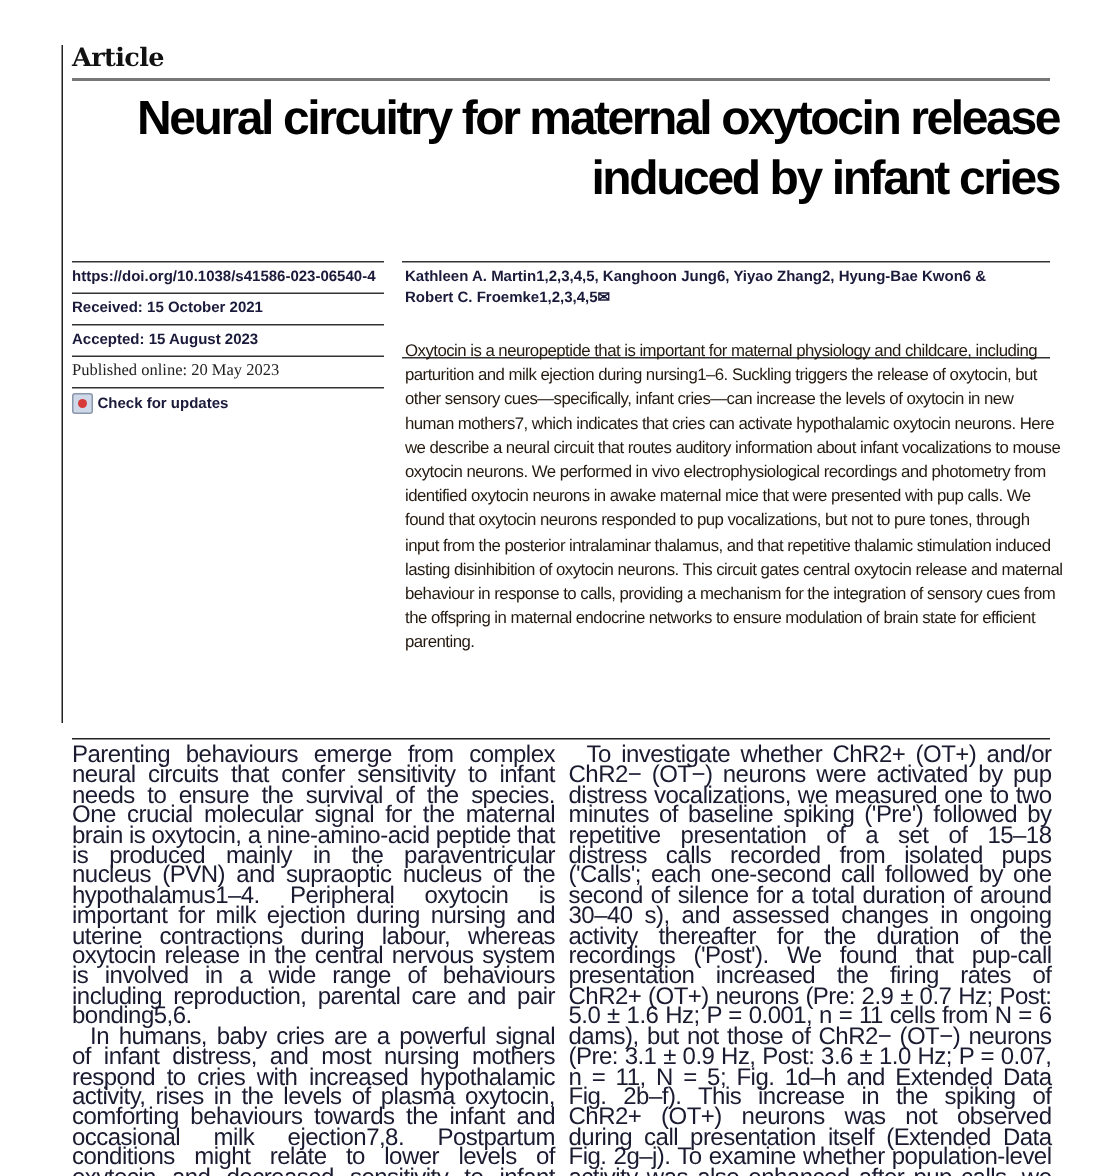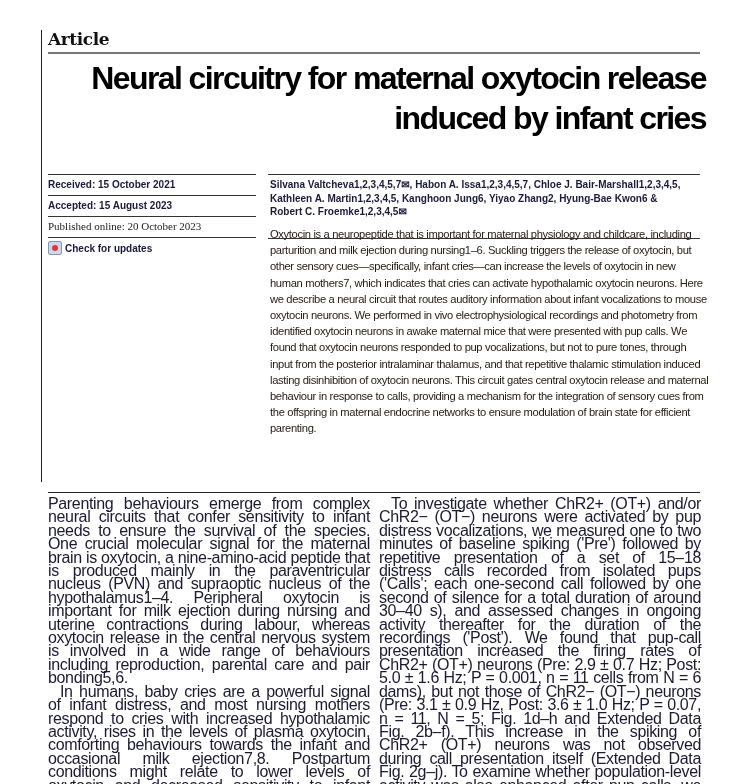--- a/index.html
+++ b/index.html
@@ -28,32 +28,32 @@
 </head>
 <body>
 
 <div class="frame-line"></div>
 
 <div class="article-label">Article</div>
 <div class="rule-top"></div>
 <h1 class="title">Neural circuitry for maternal oxytocin release induced by infant cries</h1>
 
 <div class="meta">
+  <div class="meta-row">https://doi.org/10.1038/s41586-023-06540-4</div>
   <div class="meta-row">Received: 15 October 2021</div>
   <div class="meta-row">Accepted: 15 August 2023</div>
-  <div class="meta-row published">Published online: 20 October 2023</div>
+  <div class="meta-row published">Published online: 20 May 2023</div>
   <div class="meta-row check">
     <span class="check-icon"></span>
     <span>Check for updates</span>
   </div>
 </div>
 
 <div class="rule-authors"></div>
 <div class="authors">
-  <div>Silvana Valtcheva1,2,3,4,5,7✉, Habon A. Issa1,2,3,4,5,7, Chloe J. Bair-Marshall1,2,3,4,5,</div>
   <div>Kathleen A. Martin1,2,3,4,5, Kanghoon Jung6, Yiyao Zhang2, Hyung-Bae Kwon6 &amp;</div>
   <div>Robert C. Froemke1,2,3,4,5✉</div>
 </div>
 
 <div class="rule-abstract"></div>
 <p class="abstract">Oxytocin is a neuropeptide that is important for maternal physiology and childcare, including parturition and milk ejection during nursing1–6. Suckling triggers the release of oxytocin, but other sensory cues—specifically, infant cries—can increase the levels of oxytocin in new human mothers7, which indicates that cries can activate hypothalamic oxytocin neurons. Here we describe a neural circuit that routes auditory information about infant vocalizations to mouse oxytocin neurons. We performed in vivo electrophysiological recordings and photometry from identified oxytocin neurons in awake maternal mice that were presented with pup calls. We found that oxytocin neurons responded to pup vocalizations, but not to pure tones, through input from the posterior intralaminar thalamus, and that repetitive thalamic stimulation induced lasting disinhibition of oxytocin neurons. This circuit gates central oxytocin release and maternal behaviour in response to calls, providing a mechanism for the integration of sensory cues from the offspring in maternal endocrine networks to ensure modulation of brain state for efficient parenting.</p>
 
 <div class="rule-body"></div>
 <div class="body-col left">
   <p>Parenting behaviours emerge from complex neural circuits that confer sensitivity to infant needs to ensure the survival of the species. One crucial molecular signal for the maternal brain is oxytocin, a nine-amino-acid peptide that is produced mainly in the paraventricular nucleus (PVN) and supraoptic nucleus of the hypothalamus1–4. Peripheral oxytocin is important for milk ejection during nursing and uterine contractions during labour, whereas oxytocin release in the central nervous system is involved in a wide range of behaviours including reproduction, parental care and pair bonding5,6.</p>

